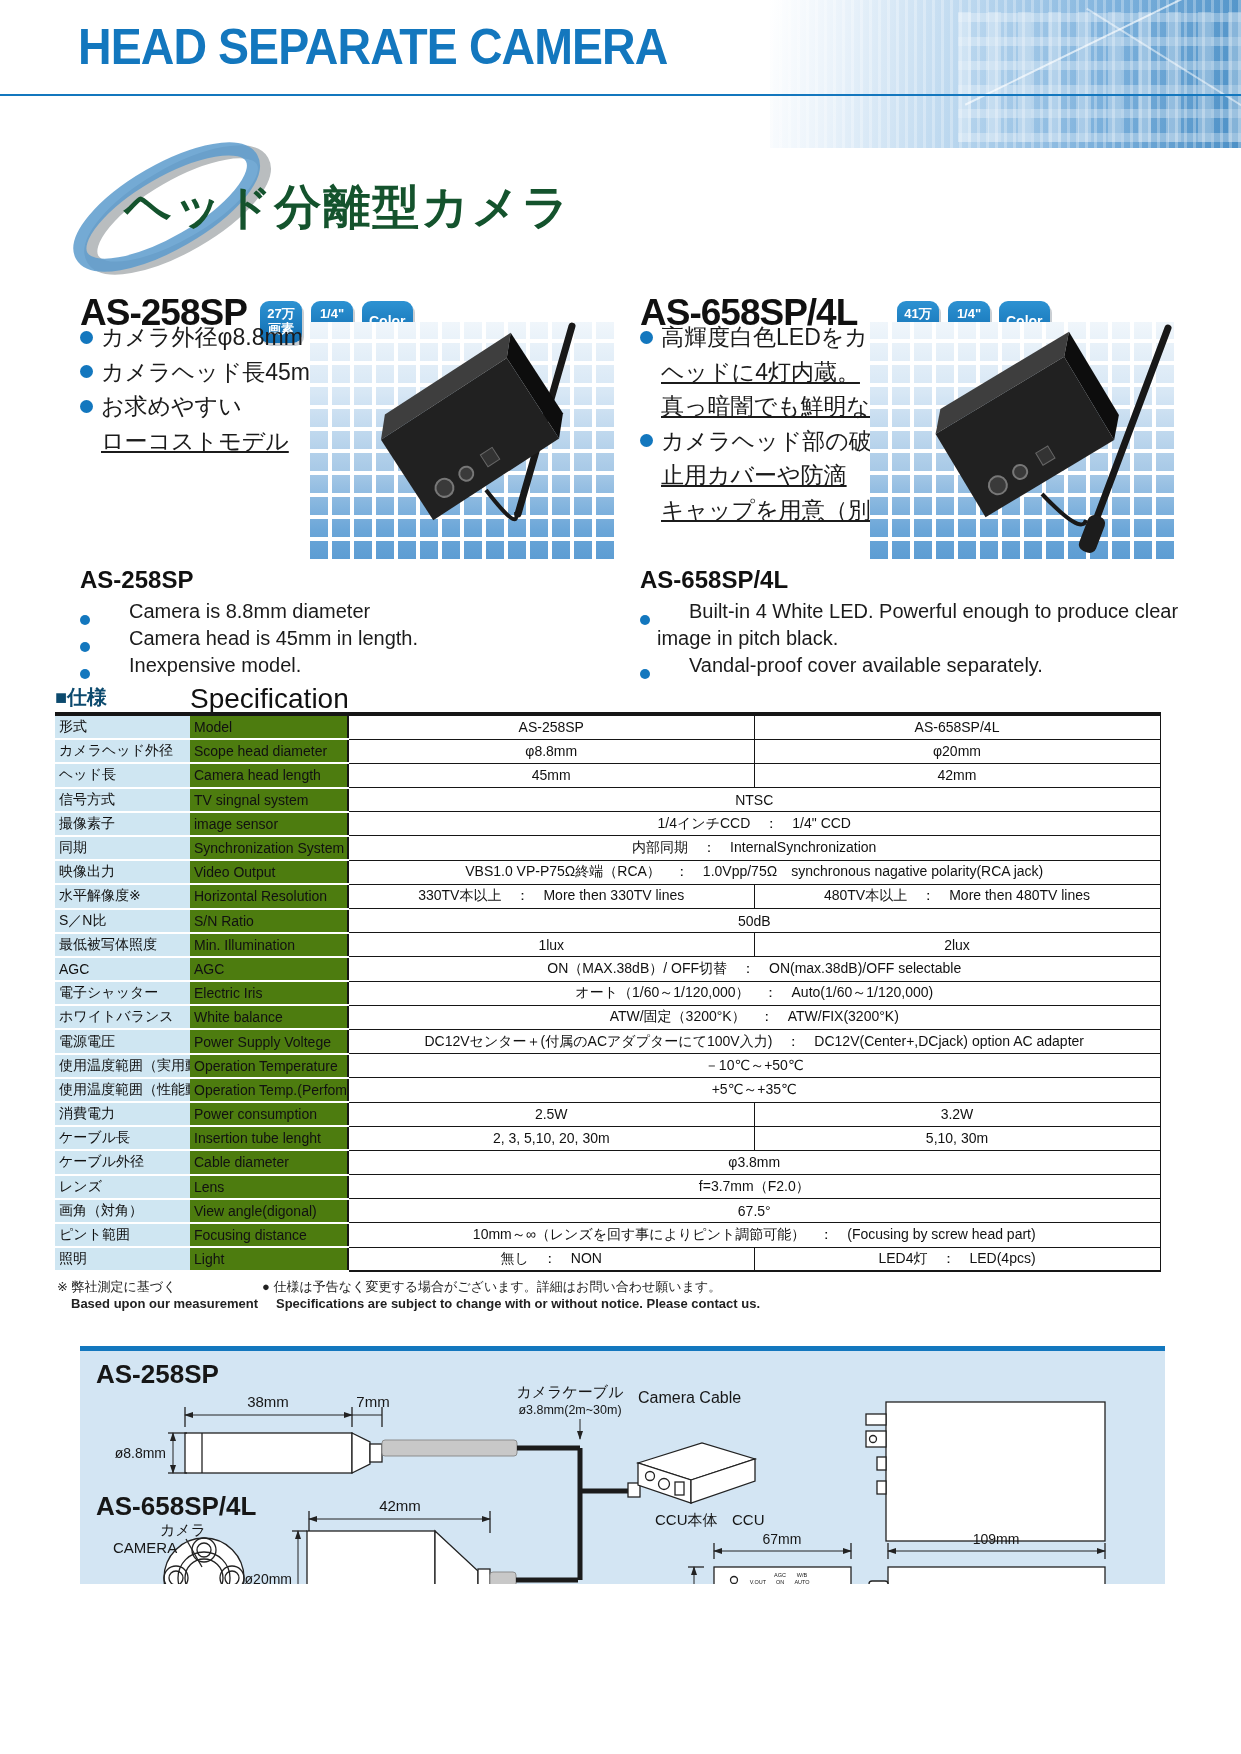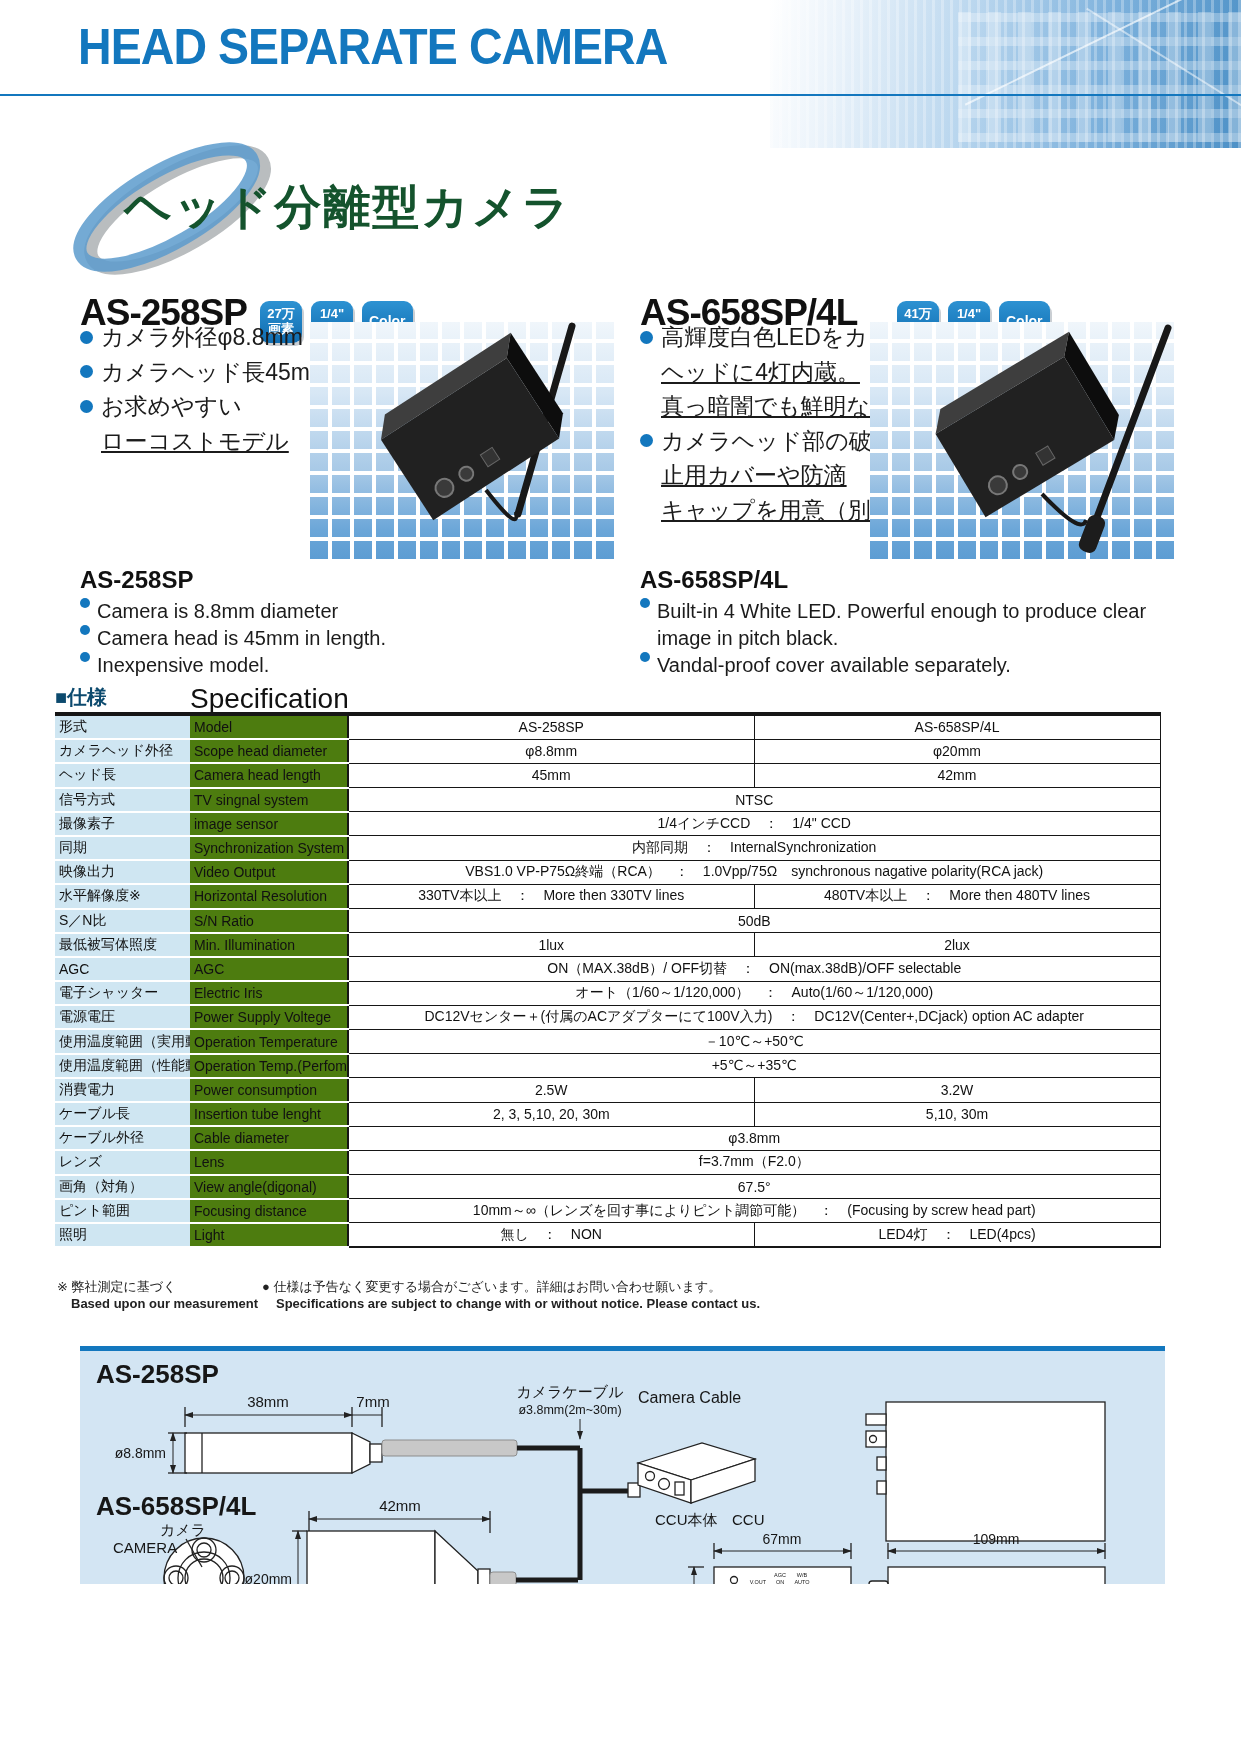--- a/index.html
+++ b/index.html
@@ -44,21 +44,21 @@
   .photo{position:absolute;width:308px;height:237px;
     background-image:
       repeating-linear-gradient(90deg,transparent 0 18px,#fff 18px 22px),
       repeating-linear-gradient(0deg,transparent 0 18px,#fff 18px 22px),
       linear-gradient(180deg,#f0f6fb 0%,#d7e7f5 30%,#a9cae7 62%,#6ba6d8 88%,#5d9dd3 100%);}
   .photo svg{position:absolute;left:0;top:0;}
 
   
   .en-name{position:absolute;font-size:24px;font-weight:bold;color:#111;white-space:nowrap;}
   .enfeat{position:absolute;font-size:20px;line-height:27px;color:#1b1b1b;white-space:nowrap;}
-  .enfeat .line{display:flex;align-items:flex-start;}
+  .enfeat .line{display:flex;align-items:flex-end;gap:32px;}
   .enfeat .line.cont{padding-left:17px;}
   .dot-sm{width:10px;height:10px;border-radius:50%;background:#1377be;display:inline-block;margin-right:7px;flex:none;}
 
   
   .spec-title-jp{position:absolute;left:55px;top:684px;font-size:20px;font-weight:bold;color:#0c4a6e;}
   .spec-title-en{position:absolute;left:190px;top:683px;font-size:28px;font-weight:500;color:#111;}
   table.spec{position:absolute;left:55px;top:712px;border-collapse:collapse;table-layout:fixed;width:1105px;
     border-top:4px solid #161616;border-bottom:2px solid #161616;}
   table.spec td{height:22.2px;font-size:14px;padding:0 4px;white-space:nowrap;overflow:hidden;}
   td.ljp{background:#cfe6f2;border-bottom:2px solid #fff;padding-left:8px;color:#111;}
@@ -302,20 +302,25 @@
         </tr>
         <tr>
           <td class="ljp">AGC</td>
           <td class="len">AGC</td>
           <td class="v" colspan="2">ON（MAX.38dB）/ OFF切替　：　ON(max.38dB)/OFF selectable</td>
         </tr>
         <tr>
           <td class="ljp">電子シャッター</td>
           <td class="len">Electric Iris</td>
           <td class="v" colspan="2">オート（1/60～1/120,000）　：　Auto(1/60～1/120,000)</td>
+        </tr>
+        <tr>
+          <td class="ljp">ホワイトバランス</td>
+          <td class="len">White balance</td>
+          <td class="v" colspan="2">ATW/固定（3200°K）　：　ATW/FIX(3200°K)</td>
         </tr>
         <tr>
           <td class="ljp">電源電圧</td>
           <td class="len">Power Supply Voltege</td>
           <td class="v" colspan="2">DC12Vセンター＋(付属のACアダプターにて100V入力)　：　DC12V(Center+,DCjack) option AC adapter</td>
         </tr>
         <tr>
           <td class="ljp smj">使用温度範囲（実用動作）</td>
           <td class="len">Operation Temperature</td>
           <td class="v" colspan="2">－10℃～+50℃</td>

